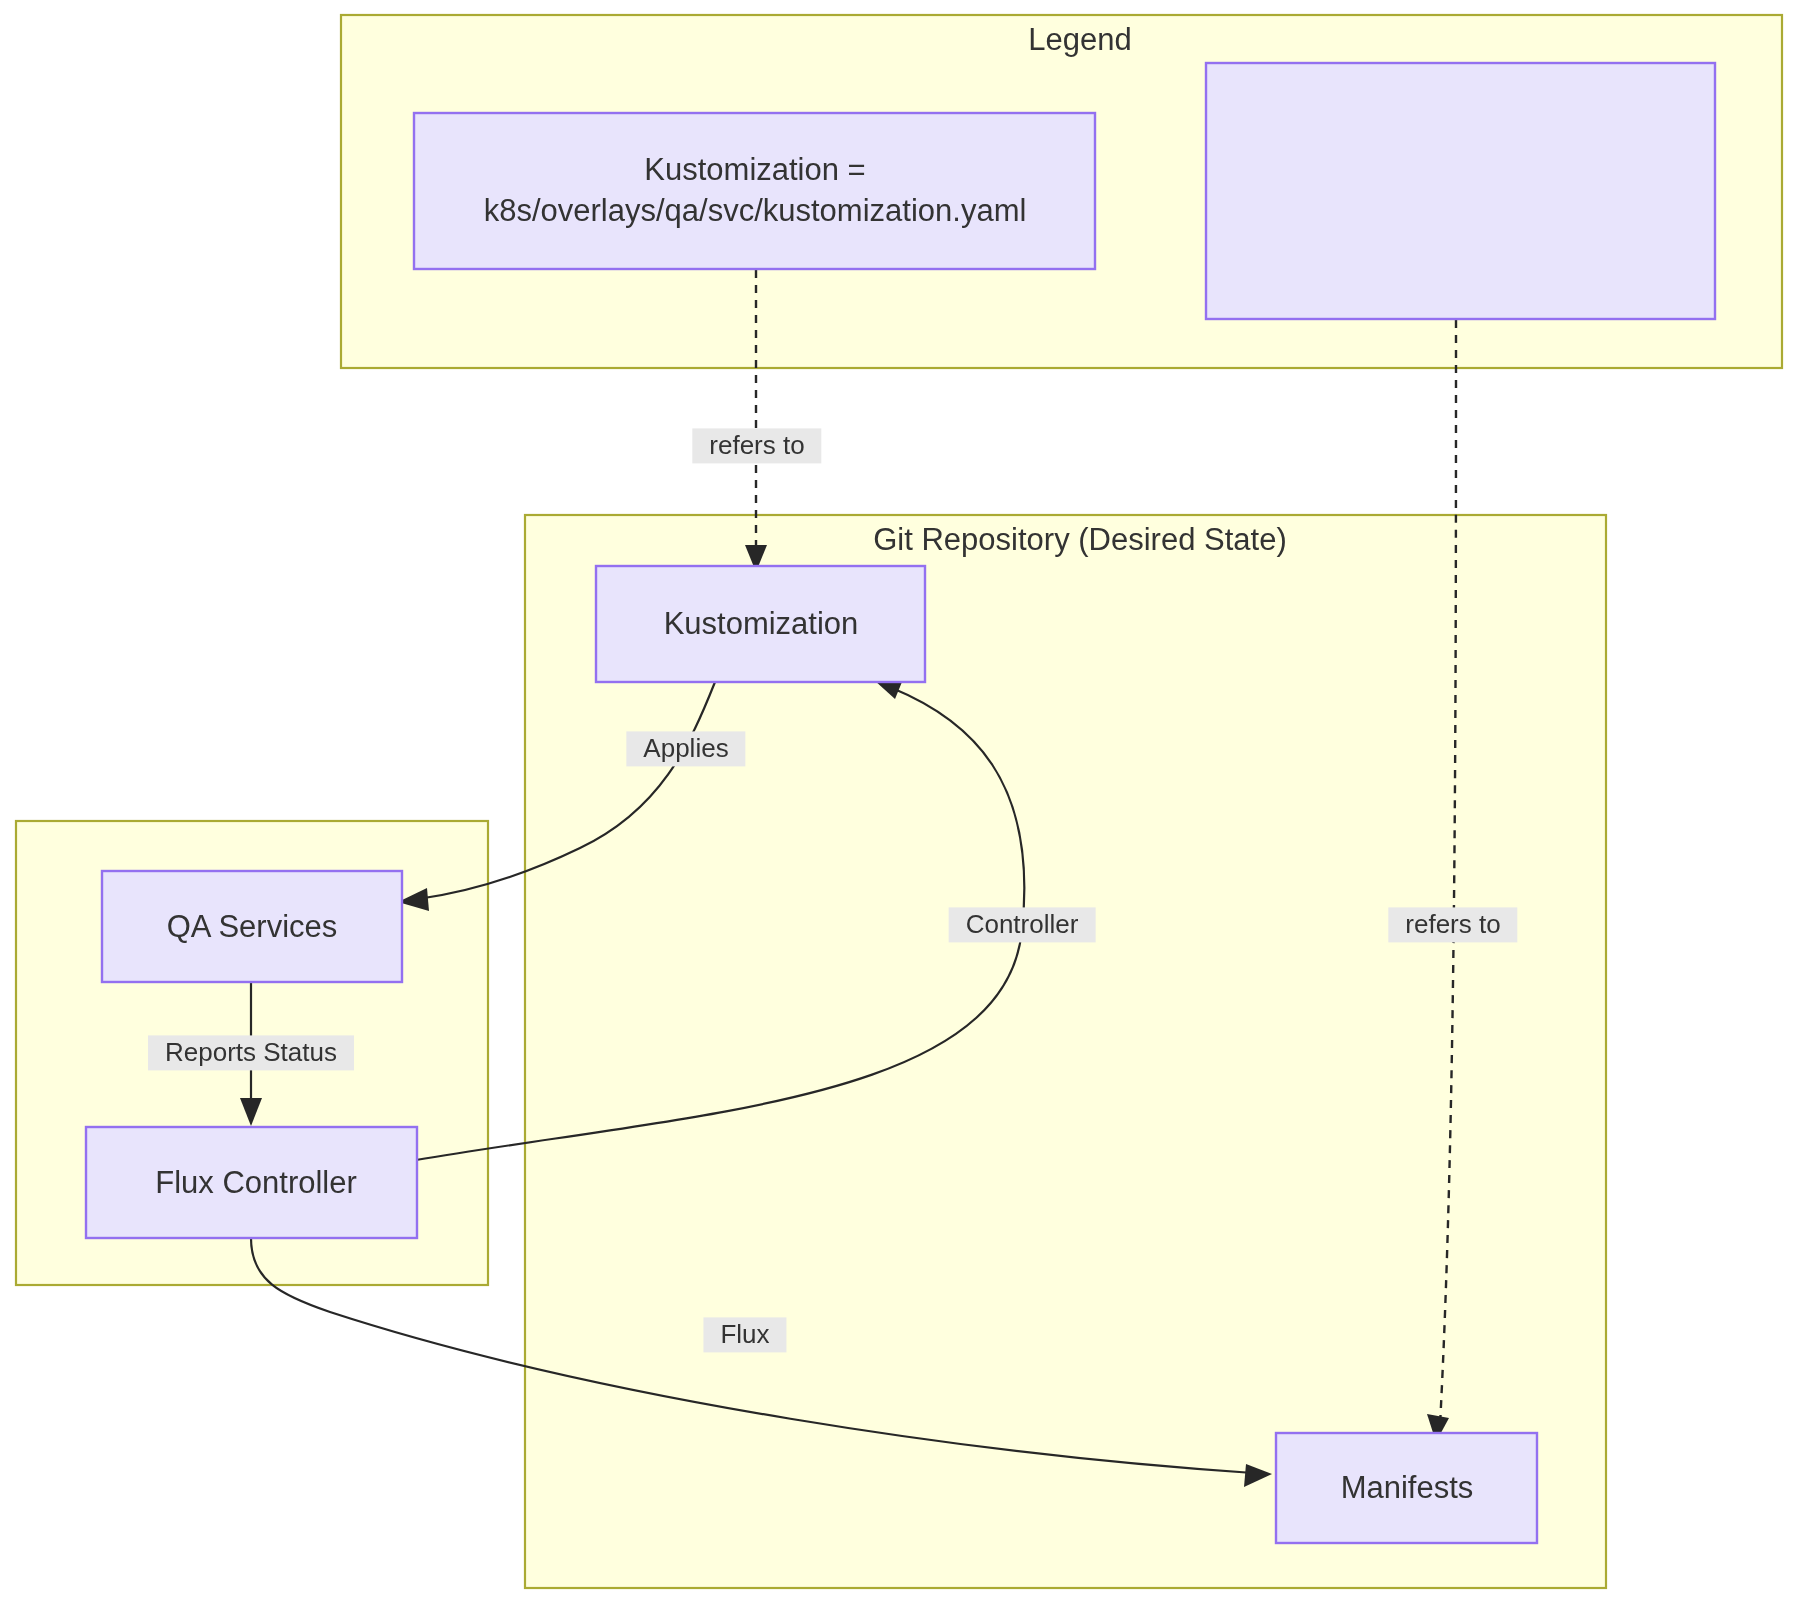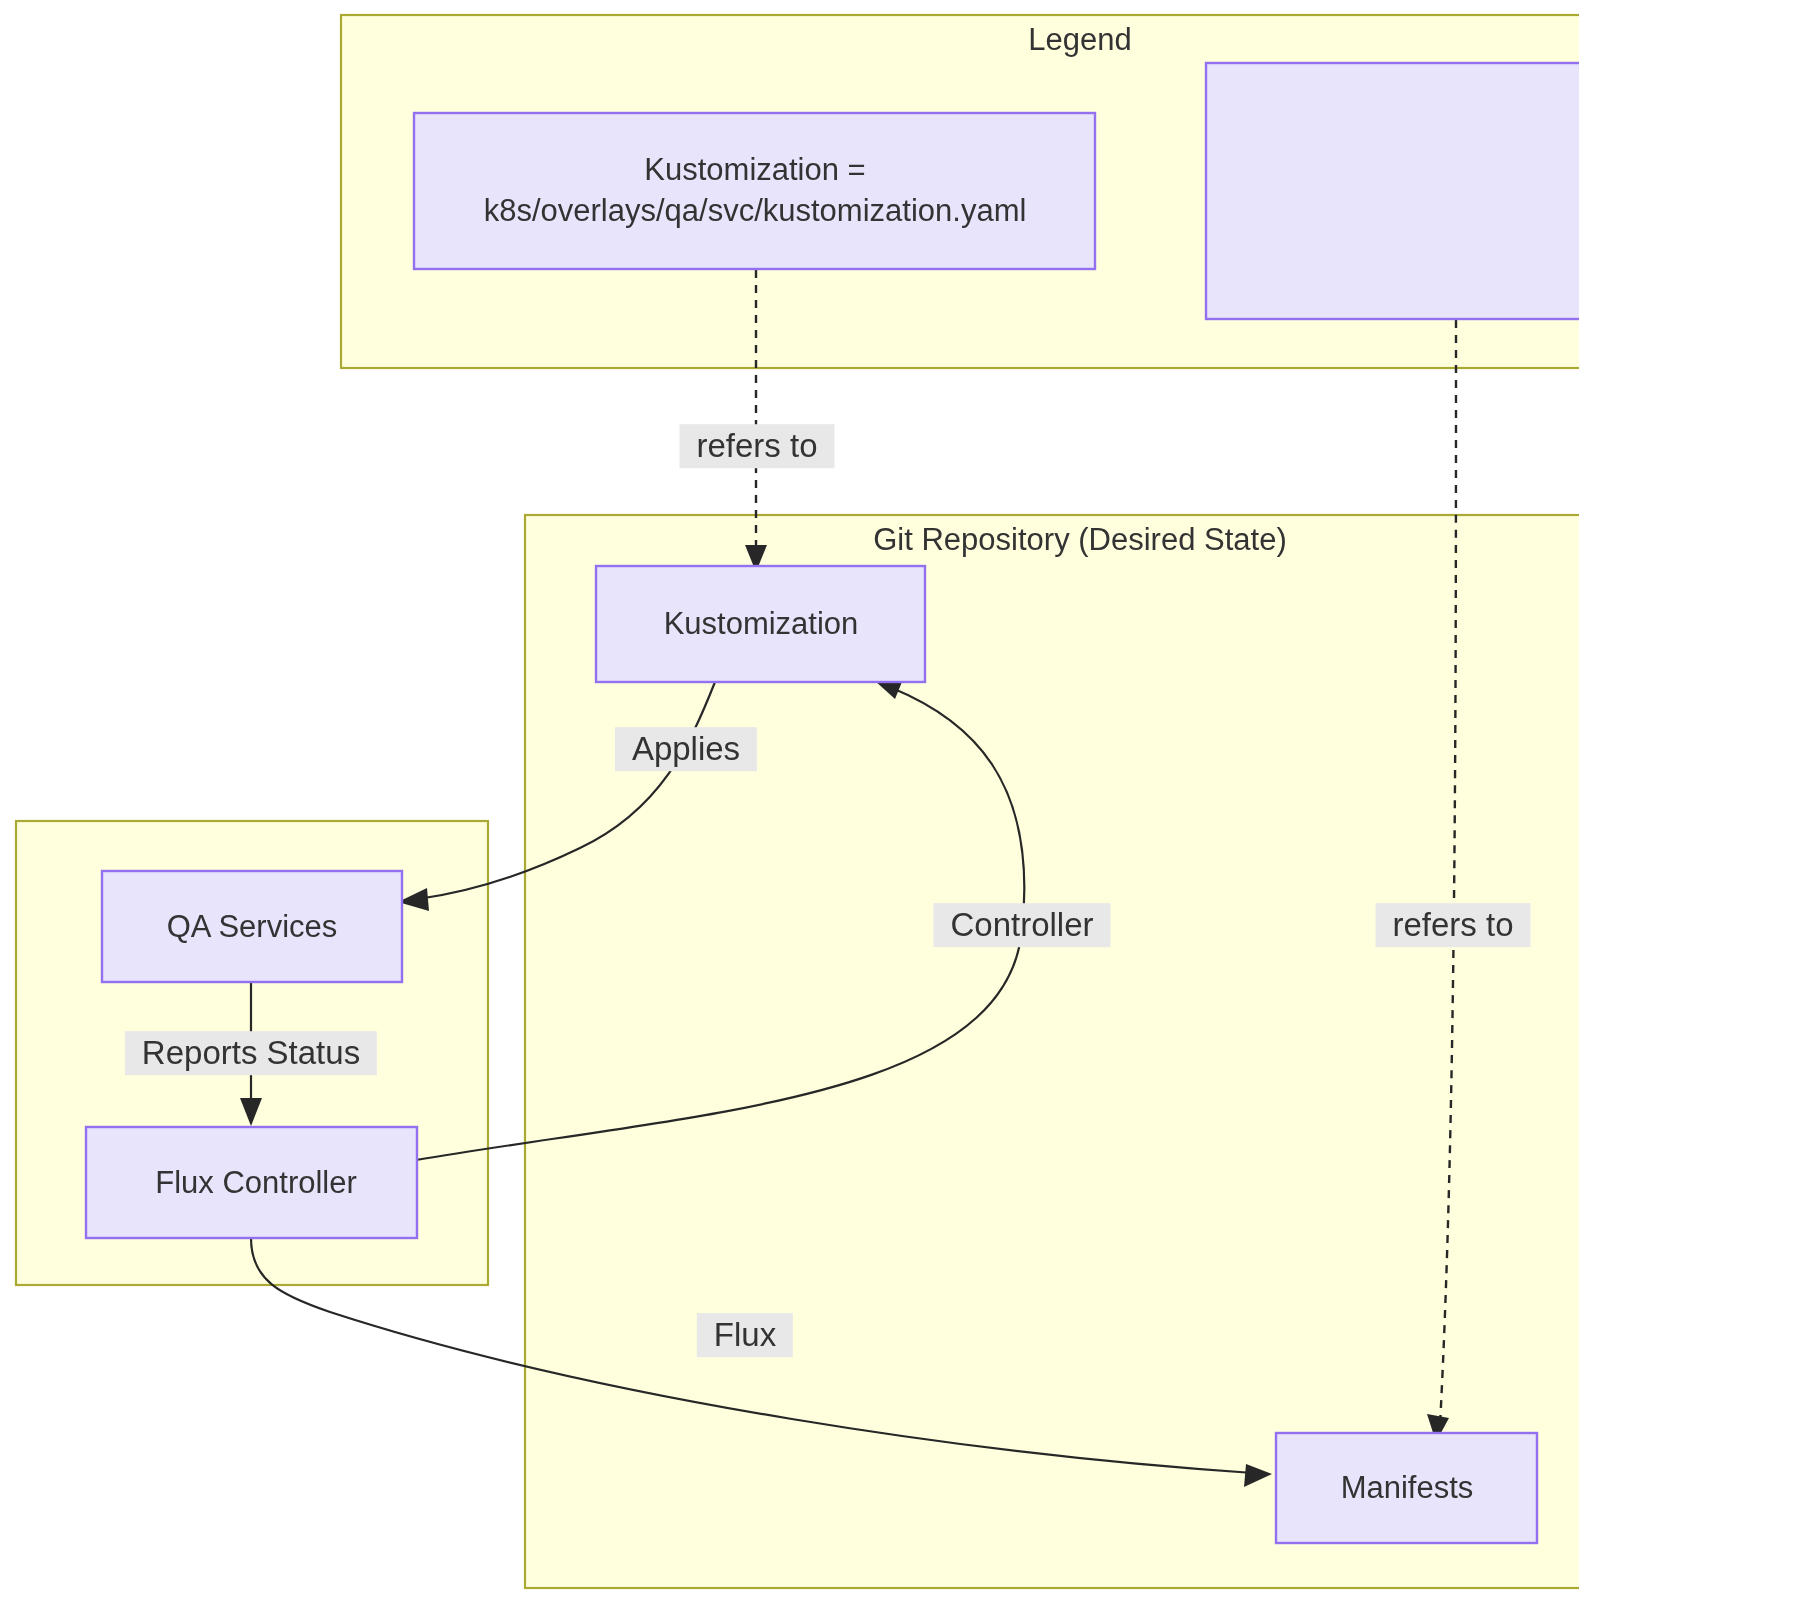--- a/index.html
+++ b/index.html
@@ -6,21 +6,21 @@
   html, body {
     margin: 0;
     padding: 0;
     background: #ffffff;
   }
   body {
     font-family: "Liberation Sans", sans-serif;
   }
   #diagram-root {
     position: relative;
-    width: 1579px;
+    width: 1800px;
     height: 1607px;
     background: #ffffff;
     overflow: hidden;
   }
   svg.layer {
     position: absolute;
     left: 0;
     top: 0;
     width: 1800px;
     height: 1607px;
@@ -65,21 +65,21 @@
   }
   .node-label {
     font-size: 31px;
     line-height: 1.32;
     color: #333333;
     text-align: center;
     transform: translate(-50%, -50%);
     white-space: pre-line;
   }
   .edge-label {
-    font-size: 33px;
+    font-size: 26px;
     line-height: 1.2;
     color: #333333;
     background: #e8e8e8;
     padding: 2px 17px;
     transform: translate(-50%, -50%);
   }
 </style>
 </head>
 <body>
 

